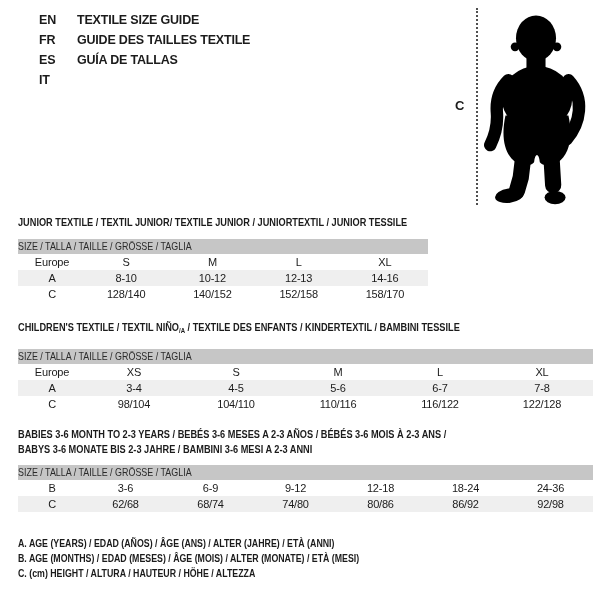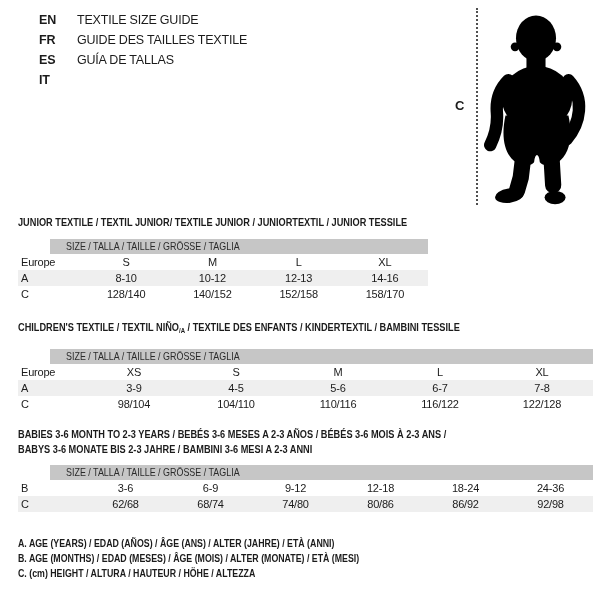--- a/index.html
+++ b/index.html
@@ -6,44 +6,44 @@
   body{
     width:600px;height:600px;background:#ffffff;position:relative;
     font-family:"Liberation Sans","DejaVu Sans",sans-serif;
     color:#1b1b1b;overflow:hidden;
     -webkit-font-smoothing:antialiased;
   }
   
   .lang-block{position:absolute;left:22px;top:10px;}
   .lang-row{display:flex;line-height:20px;}
   .lang-code{width:38px;font-weight:bold;font-size:12.5px;letter-spacing:-.2px;padding-left:17px;}
-  .lang-label{font-weight:normal;font-size:12.5px;letter-spacing:-.2px;white-space:nowrap;text-align:center;}
+  .lang-label{font-weight:bold;font-size:12.5px;letter-spacing:-.2px;white-space:nowrap;text-align:center;}
   
   .figure{position:absolute;left:445px;top:0;width:155px;height:215px;}
   .height-line{position:absolute;left:31px;top:8px;height:197px;width:0;
     border-left:2px dotted #4f4f4f;}
   .figure-label{position:absolute;left:10px;top:98px;font-weight:bold;font-size:13px;}
   .figure svg{position:absolute;left:29px;top:5px;}
   
   .condensed{display:inline-block;transform:scaleX(.8);transform-origin:0 50%;
     white-space:nowrap;}
   .condensed2{display:inline-block;transform:scaleX(.85);transform-origin:0 50%;
     white-space:nowrap;}
   
   .tbl-title{position:absolute;left:18px;font-weight:bold;font-size:11.5px;
     letter-spacing:0;}
   .tbl-title .line{line-height:15px;}
   .subscript{font-size:7.5px;vertical-align:-2px;}
   .tbl-wrap{position:absolute;left:18px;}
-  .size-bar{background:#c6c6c6;height:15px;line-height:15px;padding-left:16px;
-    font-size:10.5px;color:#2a2a2a;margin-left:32px;}
+  .size-bar{background:#c6c6c6;height:15px;line-height:15px;padding-left:0;
+    font-size:10.5px;color:#2a2a2a;}
   table{border-collapse:collapse;table-layout:fixed;width:100%;}
   td{font-size:11px;height:16px;padding:0;text-align:center;letter-spacing:-.2px;
     overflow:hidden;}
-  td:first-child{width:62px;text-align:left;padding-left:3px;}
+  td:first-child{width:62px;text-align:center;padding-left:3px;}
   tr.shaded{background:#efefef;}
   #junior-title{top:216px;}
   #junior-table{top:239px;width:410px;}
   #children-title{top:321px;}
   #children-table{top:349px;width:575px;}
   #babies-title{top:427px;}
   #babies-table{top:465px;width:575px;}
   
   .notes{position:absolute;left:18px;top:536px;}
   .note-line{font-weight:bold;font-size:11px;line-height:15.2px;}
@@ -134,21 +134,21 @@
         <tr>
           <td>Europe</td>
           <td>XS</td>
           <td>S</td>
           <td>M</td>
           <td>L</td>
           <td>XL</td>
         </tr>
         <tr class="shaded">
           <td>A</td>
-          <td>3-9</td>
+          <td>3-4</td>
           <td>4-5</td>
           <td>5-6</td>
           <td>6-7</td>
           <td>7-8</td>
         </tr>
         <tr>
           <td>C</td>
           <td>98/104</td>
           <td>104/110</td>
           <td>110/116</td>

